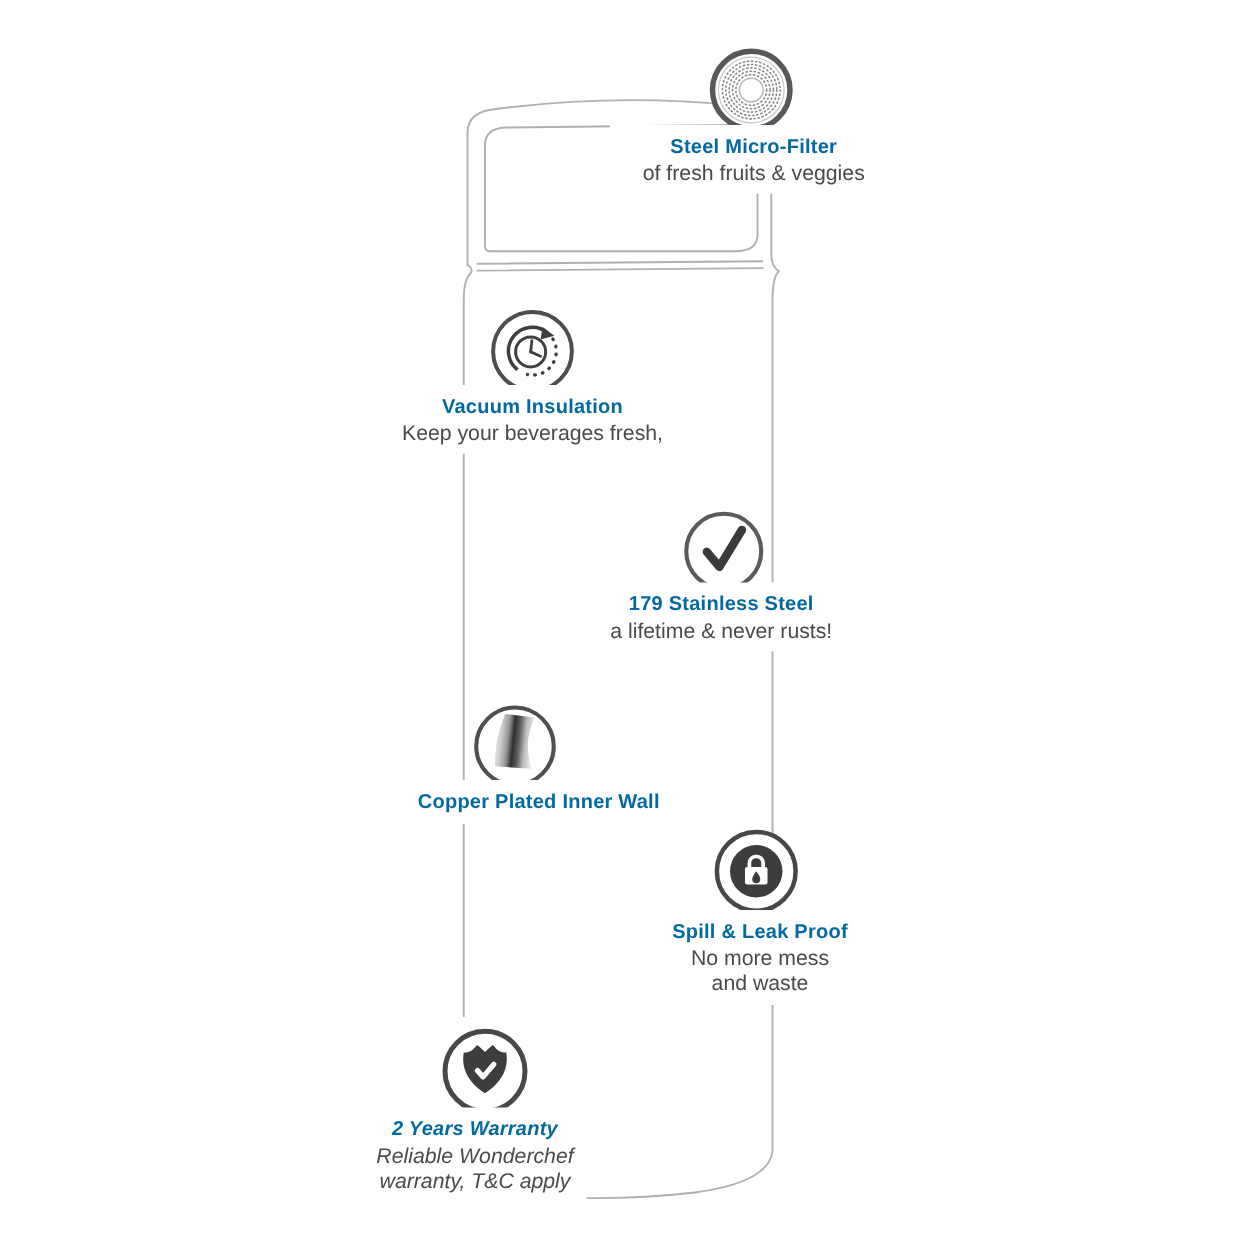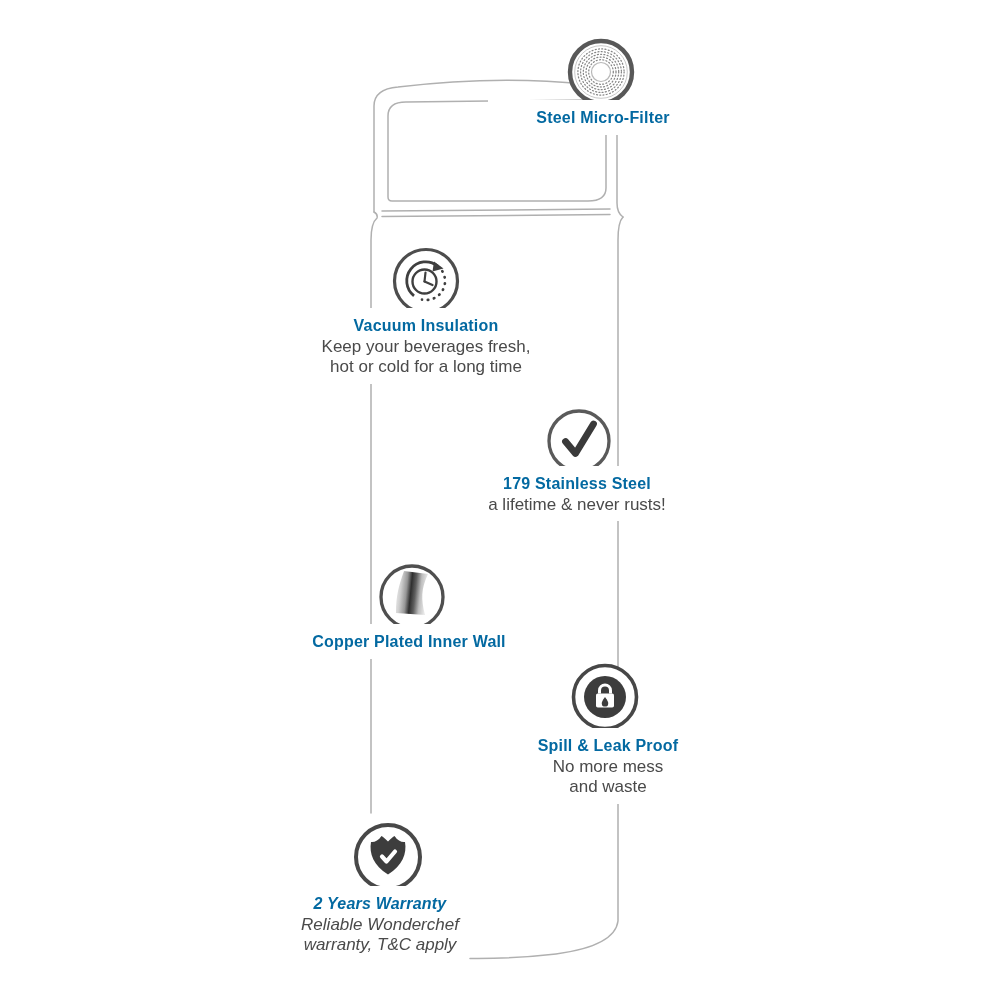--- a/index.html
+++ b/index.html
@@ -12,21 +12,21 @@
   .icon-wrap{position:absolute;width:70px;height:70px;}
   .text-block{
     position:absolute;background:#ffffff;text-align:center;
     color:#4a4a4a;font-size:17px;line-height:20.5px;padding:8px 0 6px 0;
   }
   .feat-title{font-weight:bold;color:#0369a1;font-size:16px;letter-spacing:.2px;}
   
   .c1 .icon-wrap{left:566px;top:37px;}  .c1 .text-block{left:488px;top:100px;width:230px;}
   .c2 .icon-wrap{left:391px;top:246px;} .c2 .text-block{left:308px;top:308px;width:236px;}
   .c3 .icon-wrap{left:544px;top:406px;} .c3 .text-block{left:472px;top:466px;width:210px;}
-  .c4 .icon-wrap{left:377px;top:562px;} .c4 .text-block{left:297px;top:624px;width:224px;}
+  .c4 .icon-wrap{left:377px;top:562px;} .c4 .text-block{left:319px;top:624px;width:224px;}
   .c5 .icon-wrap{left:570px;top:662px;} .c5 .text-block{left:528px;top:728px;width:160px;}
   .c6 .icon-wrap{left:353px;top:822px;} .c6 .text-block{left:292px;top:886px;width:176px;font-style:italic;}
 </style>
 </head>
 <body>
 
 <div class="stage">
 
   <svg class="bottle-svg" width="1000" height="1000" viewBox="0 0 1000 1000" fill="none">
     <g stroke="#b0b0b0" stroke-width="1.5" fill="none" stroke-linecap="round">
@@ -56,41 +56,41 @@
           <circle r="15" stroke-dasharray="1 2.3"></circle>
           <circle r="17.7" stroke-dasharray="1 2.3"></circle>
           <circle r="20.4" stroke-dasharray="1 2.3"></circle>
           <circle r="23.1" stroke-dasharray="1 2.3"></circle>
         </g>
         <circle r="9.5" fill="#fff" stroke="#b8b8b8" stroke-width="1.2"></circle>
       </svg>
     </div>
     <div class="text-block">
       <div class="feat-title">Steel Micro-Filter</div>
+      <div class="feat-line">of fresh fruits &amp; veggies</div>
     </div>
   </div>
 
   <div class="callout c2">
     <div class="icon-wrap">
       <svg width="70" height="70" viewBox="-35 -35 70 70">
         <circle r="31.5" fill="#fff" stroke="#4d4d4d" stroke-width="3.2"></circle>
         <circle cx="-1.5" cy="0.5" r="12" stroke="#3f3f3f" stroke-width="2.4" fill="none"></circle>
         <g stroke="#3f3f3f" stroke-width="2.2" stroke-linecap="round">
           <path d="M -1.5 0.5 L -0.5 -8.5"></path>
           <path d="M -1.5 0.5 L 6.5 4"></path>
         </g>
         <path d="M -12 14.8 A 19 19 0 1 1 11.5 -15.1" stroke="#3f3f3f" stroke-width="2.8" fill="none"></path>
         <path d="M 8 -19.5 L 17.5 -12.5 L 6.5 -9.5 Z" fill="#3f3f3f" stroke="none"></path>
         <path d="M 16.3 -9.8 A 19 19 0 0 1 -4 18.6" stroke="#3f3f3f" stroke-width="2.7" fill="none" stroke-linecap="round" stroke-dasharray="0.5 5.8"></path>
       </svg>
     </div>
     <div class="text-block">
       <div class="feat-title">Vacuum Insulation</div>
       <div class="feat-line">Keep your beverages fresh,</div>
-      <div class="feat-line">hot or cold for a long time</div>
     </div>
   </div>
 
   <div class="callout c3">
     <div class="icon-wrap">
       <svg width="70" height="70" viewBox="-35 -35 70 70">
         <circle r="30" fill="#fff" stroke="#5a5a5a" stroke-width="3.3"></circle>
         <path d="M -13.5 0.5 L -3.5 12.5 L 14.5 -17" stroke="#3a3a3a" stroke-width="6.8" fill="none" stroke-linecap="round" stroke-linejoin="round"></path>
       </svg>
     </div>

